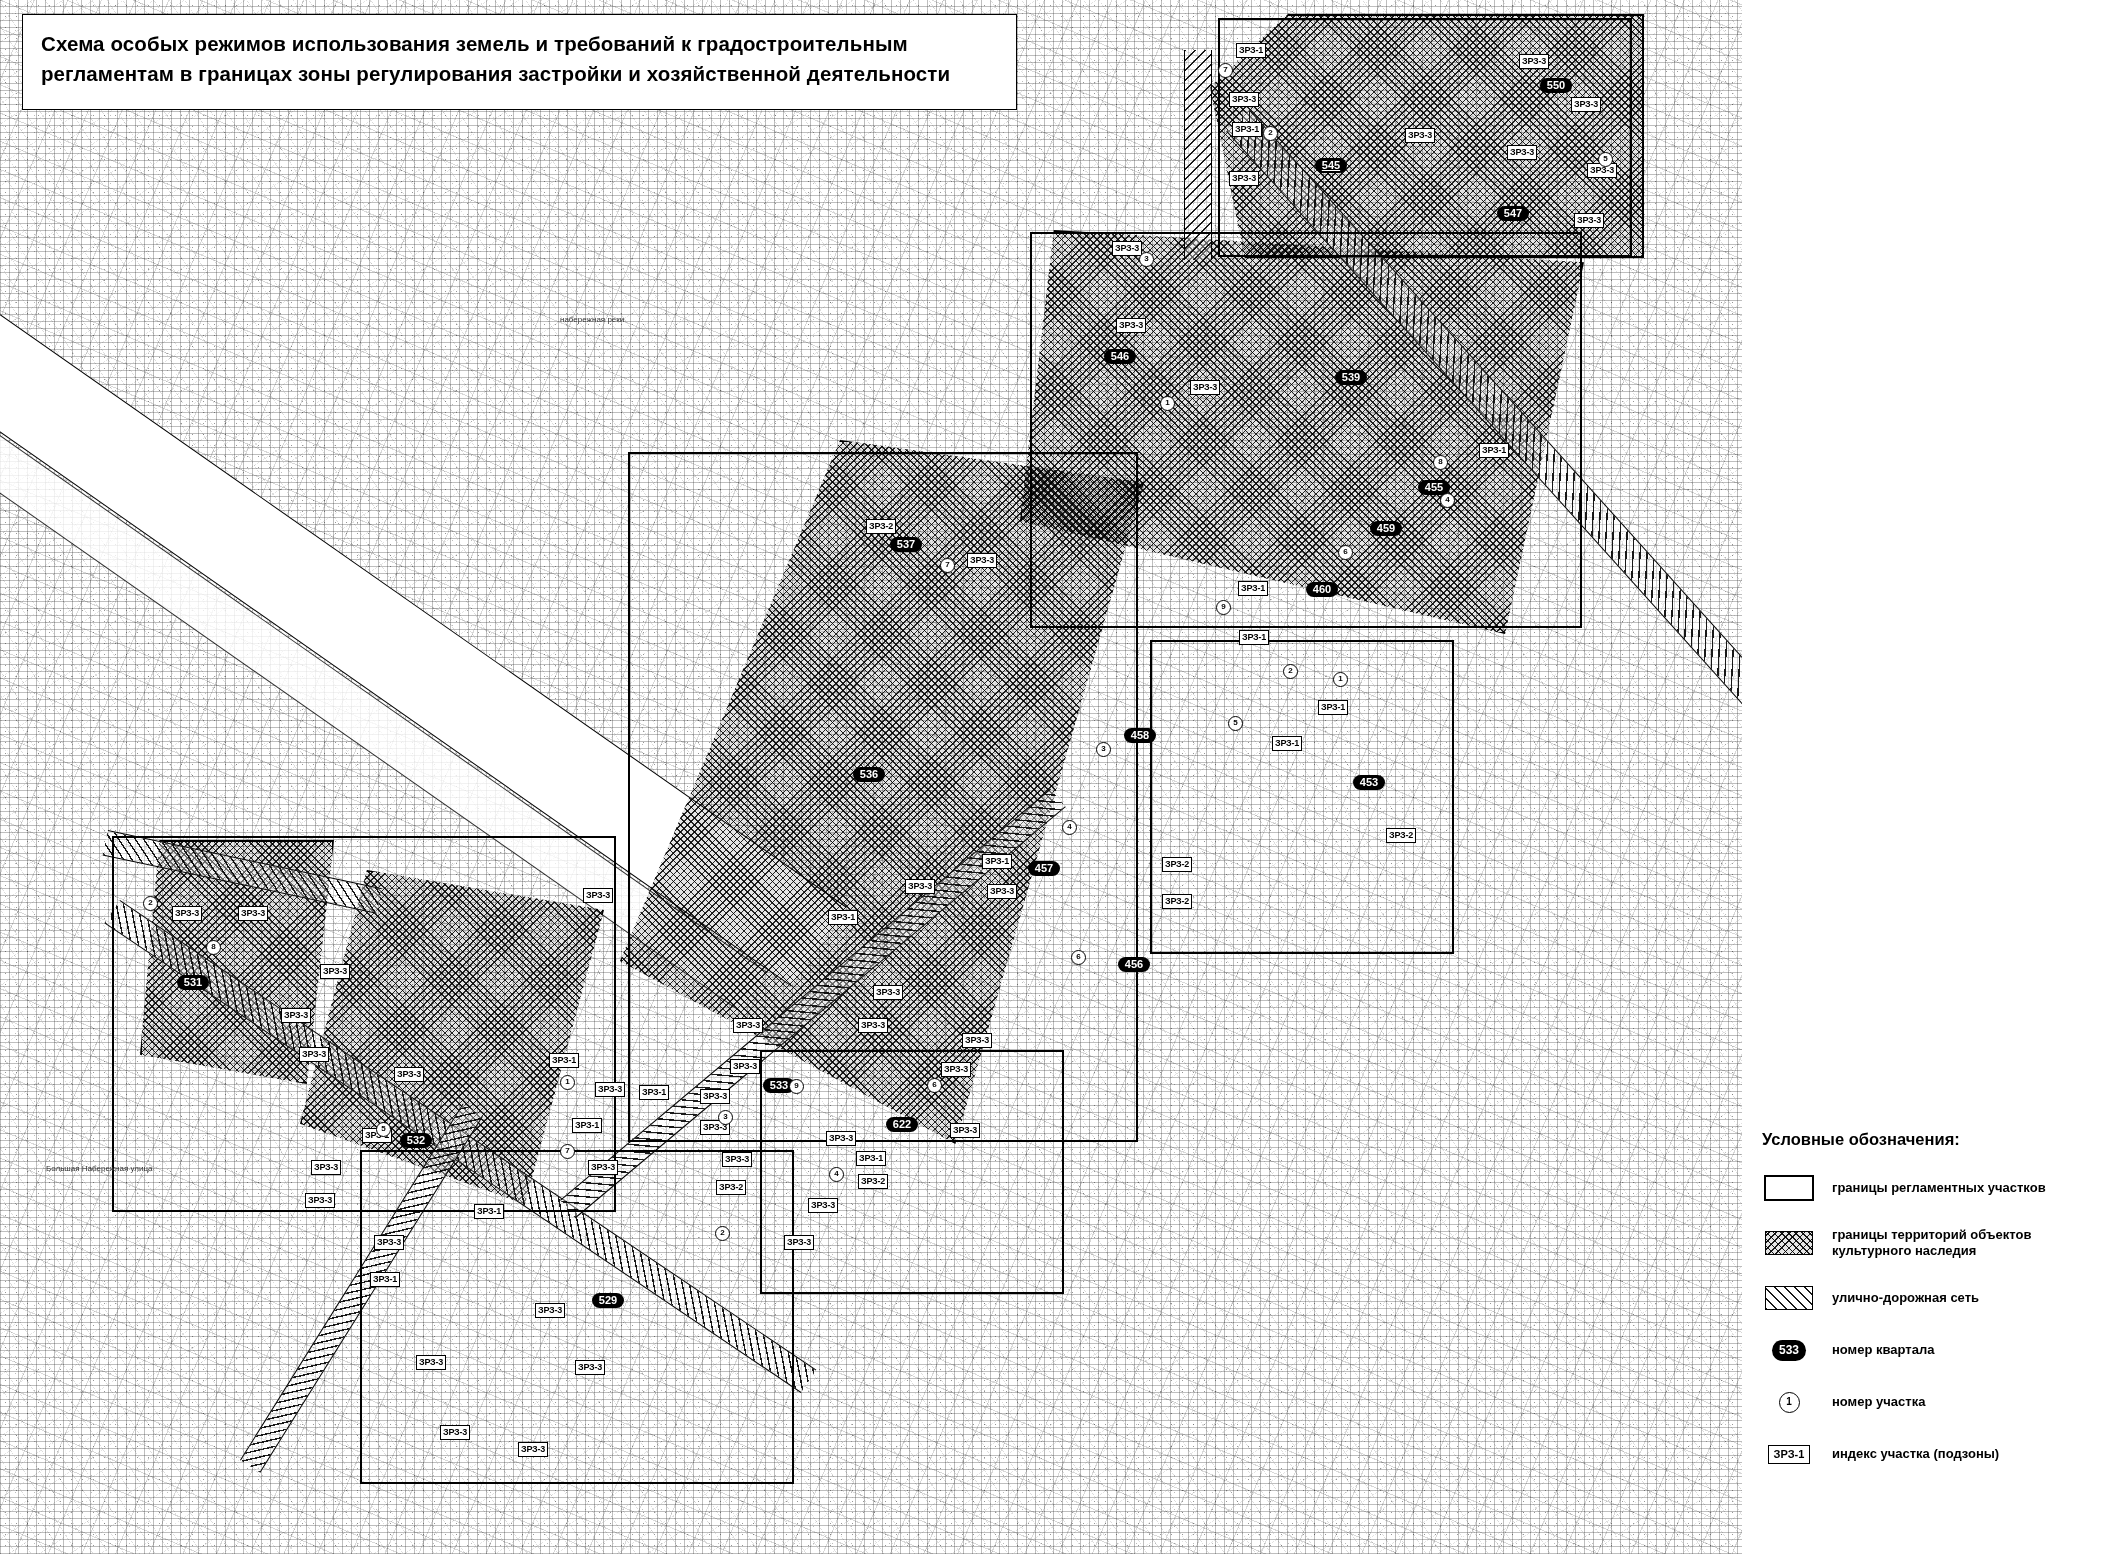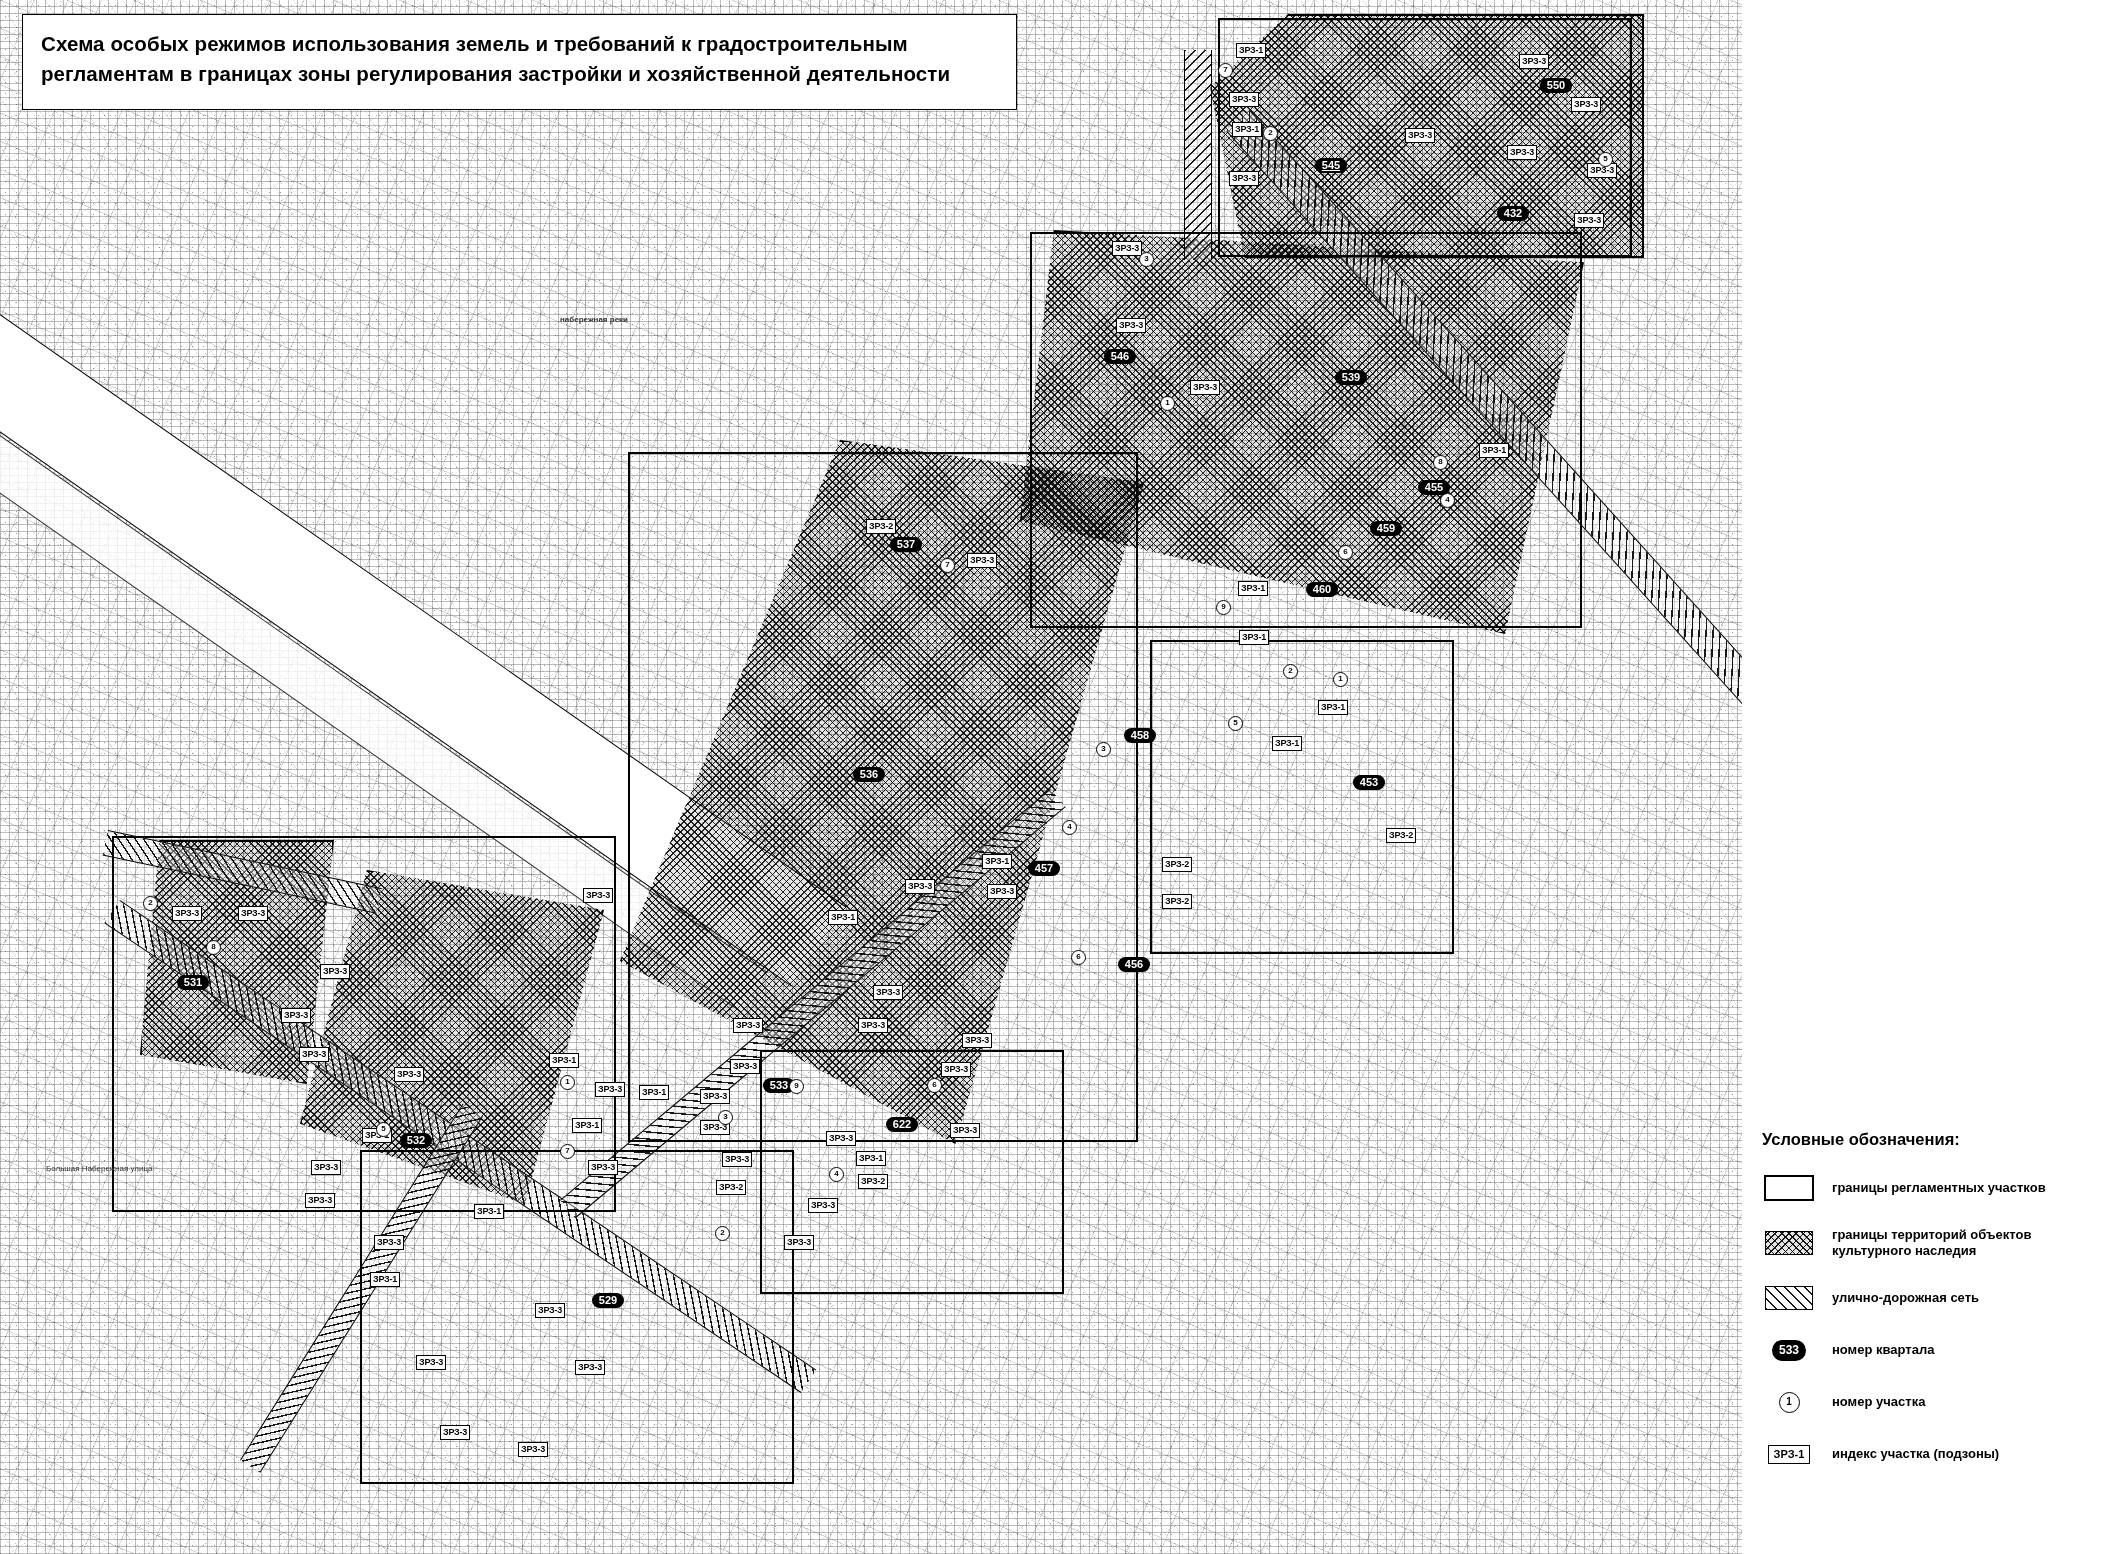--- a/index.html
+++ b/index.html
@@ -352,21 +352,21 @@
         <div class="idx" style="left: 374px; top: 1235px;">ЗРЗ-3</div>
         <div class="idx" style="left: 784px; top: 1235px;">ЗРЗ-3</div>
         <div class="idx" style="left: 370px; top: 1272px;">ЗРЗ-1</div>
         <div class="idx" style="left: 535px; top: 1303px;">ЗРЗ-3</div>
         <div class="idx" style="left: 416px; top: 1355px;">ЗРЗ-3</div>
         <div class="idx" style="left: 575px; top: 1360px;">ЗРЗ-3</div>
         <div class="idx" style="left: 440px; top: 1425px;">ЗРЗ-3</div>
         <div class="idx" style="left: 518px; top: 1442px;">ЗРЗ-3</div>
         <div class="qnum" style="left: 1315px; top: 158px; text-decoration: underline;">545</div>
         <div class="qnum" style="left: 1540px; top: 78px; border-radius: 7px;">550</div>
-        <div class="qnum" style="left: 1497px; top: 206px;">432</div>
+        <div class="qnum" style="left: 1497px; top: 206px;">547</div>
         <div class="qnum" style="left: 1104px; top: 349px;">546</div>
         <div class="qnum" style="left: 1335px; top: 370px;">539</div>
         <div class="qnum" style="left: 890px; top: 537px;">537</div>
         <div class="qnum" style="left: 1418px; top: 480px;">455</div>
         <div class="qnum" style="left: 1370px; top: 521px;">459</div>
         <div class="qnum" style="left: 1306px; top: 582px;">460</div>
         <div class="qnum" style="left: 1124px; top: 728px;">458</div>
         <div class="qnum" style="left: 1353px; top: 775px;">453</div>
         <div class="qnum" style="left: 843px; top: 767px; margin-left: 10px;">536</div>
         <div class="qnum" style="left: 1028px; top: 861px;">457</div>
@@ -396,21 +396,21 @@
         <div class="pnum" style="left: 206px; top: 940px;">8</div>
         <div class="pnum" style="left: 376px; top: 1122px;">5</div>
         <div class="pnum" style="left: 560px; top: 1075px;">1</div>
         <div class="pnum" style="left: 718px; top: 1110px;">3</div>
         <div class="pnum" style="left: 789px; top: 1079px;">9</div>
         <div class="pnum" style="left: 829px; top: 1167px;">4</div>
         <div class="pnum" style="left: 560px; top: 1144px;">7</div>
         <div class="pnum" style="left: 715px; top: 1226px;">2</div>
         <div class="pnum" style="left: 927px; top: 1078px;">6</div>
         <div class="watermark" style="left: 46px; top: 1164px;">Большая Набережная улица</div>
-        <div class="watermark" style="left: 560px; top: 315px; font-weight: bold;">набережная реки</div>
+        <div class="watermark" style="left: 560px; top: 315px;">набережная реки</div>
       </div>
   </div>
 
   <div id="legend">
     <div id="legend-title">Условные обозначения:</div>
 
     <div class="lg-row">
       <div class="lg-sym">
           <div class="sym-parcel"></div>
         </div>

